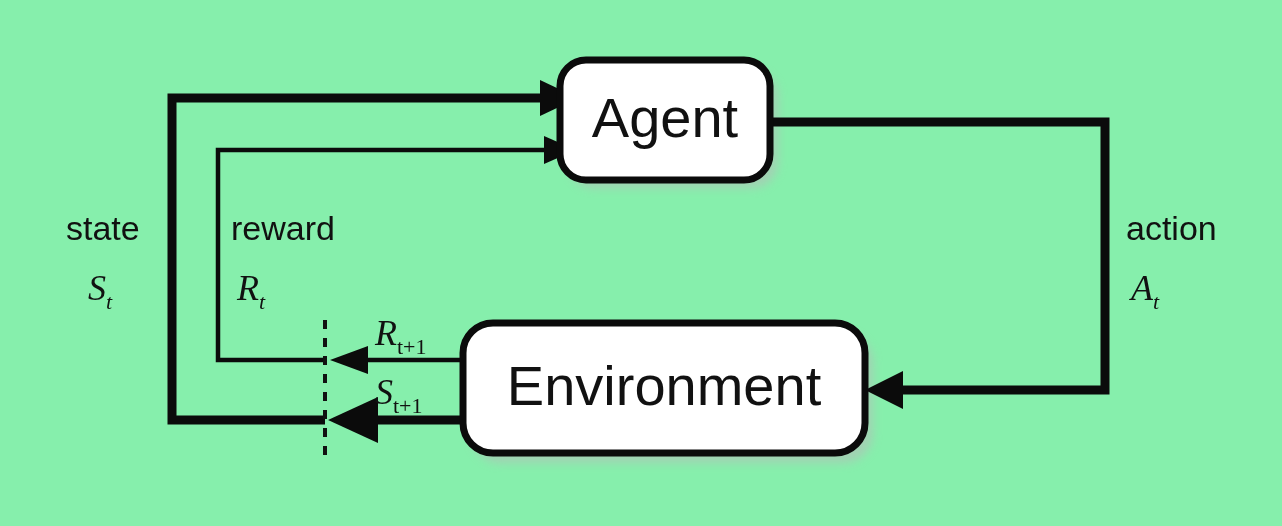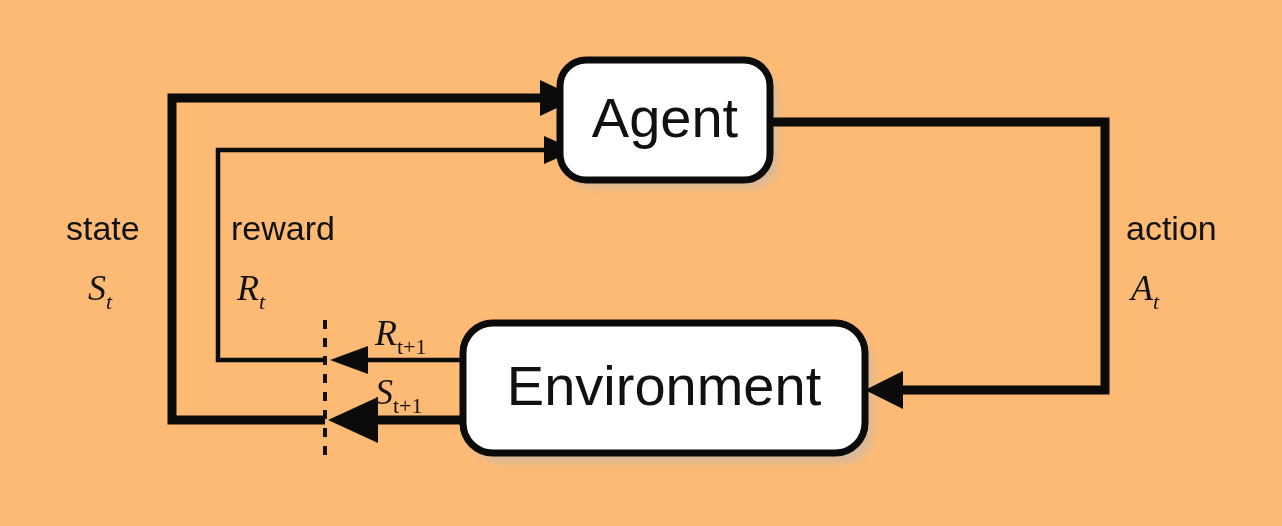--- a/index.html
+++ b/index.html
@@ -8,21 +8,21 @@
     padding: 0;
     background: #ffffff;
   }
   body {
     font-family: "Liberation Sans", sans-serif;
   }
   #canvas {
     position: relative;
     width: 1282px;
     height: 526px;
-    background: #fdba74;
+    background: #86efac;
     overflow: hidden;
   }
   #diagram-svg {
     position: absolute;
     left: 0;
     top: 0;
     width: 1282px;
     height: 526px;
   }
   .box-label {

